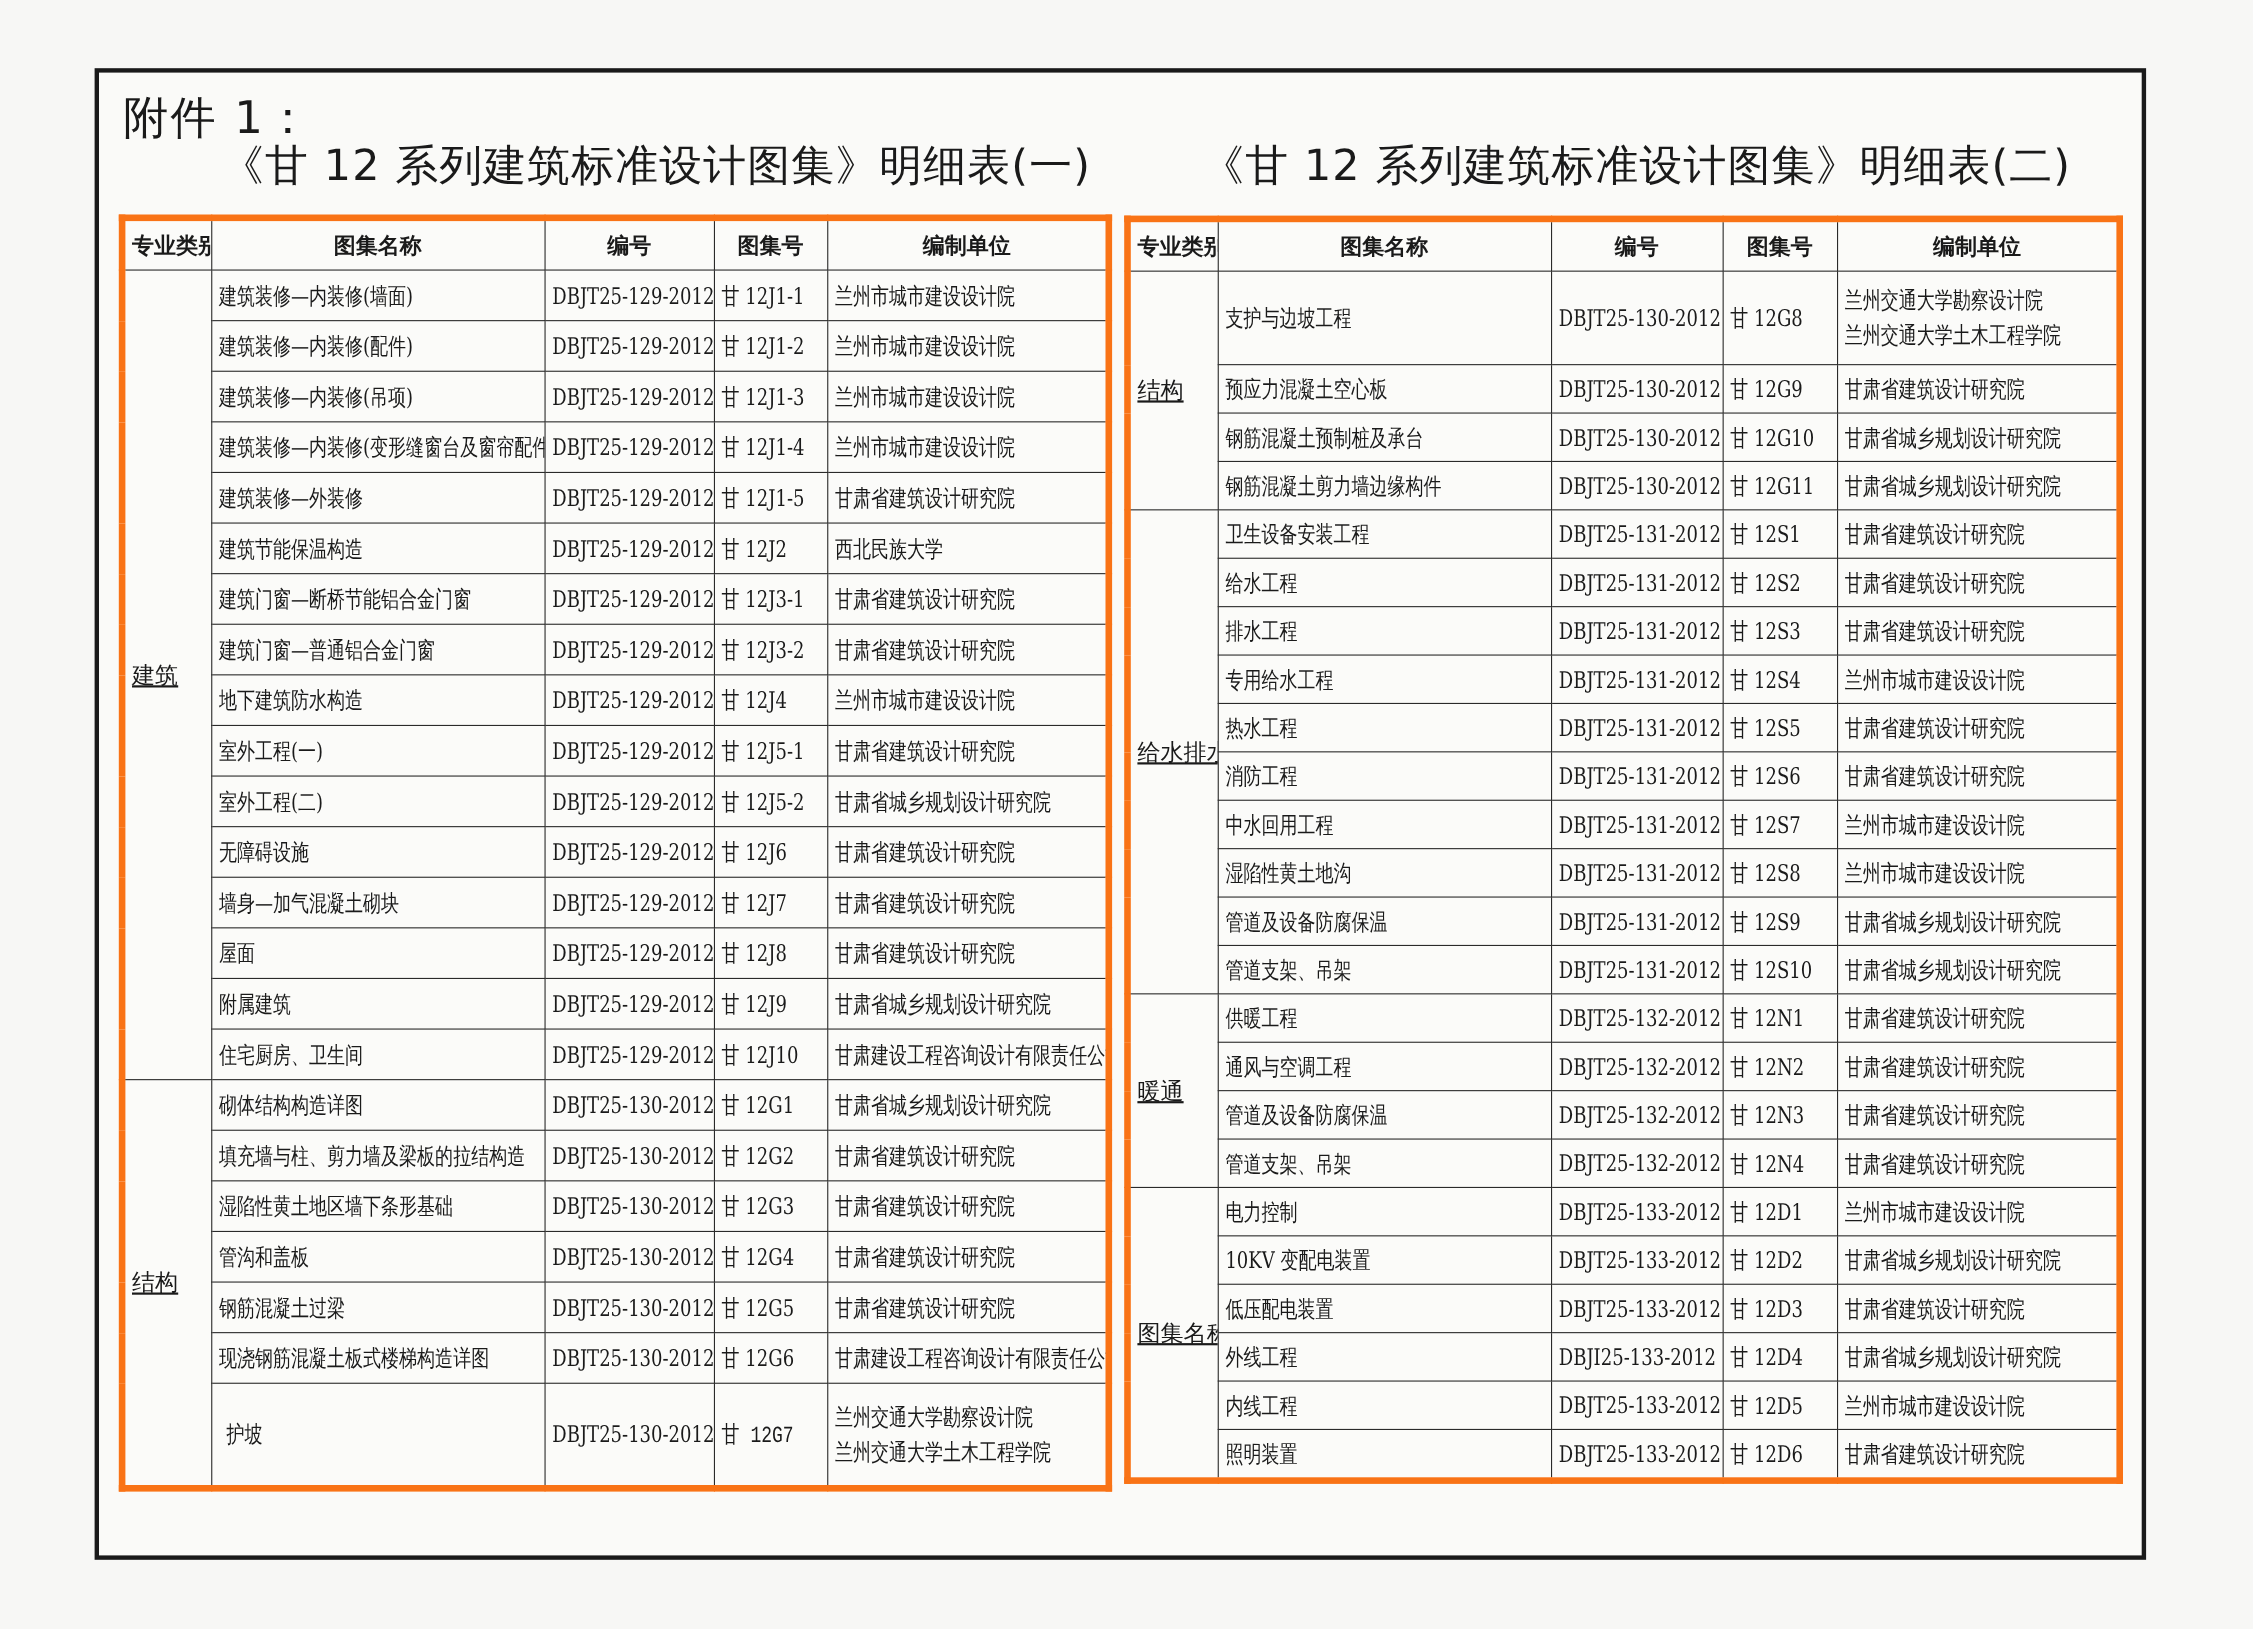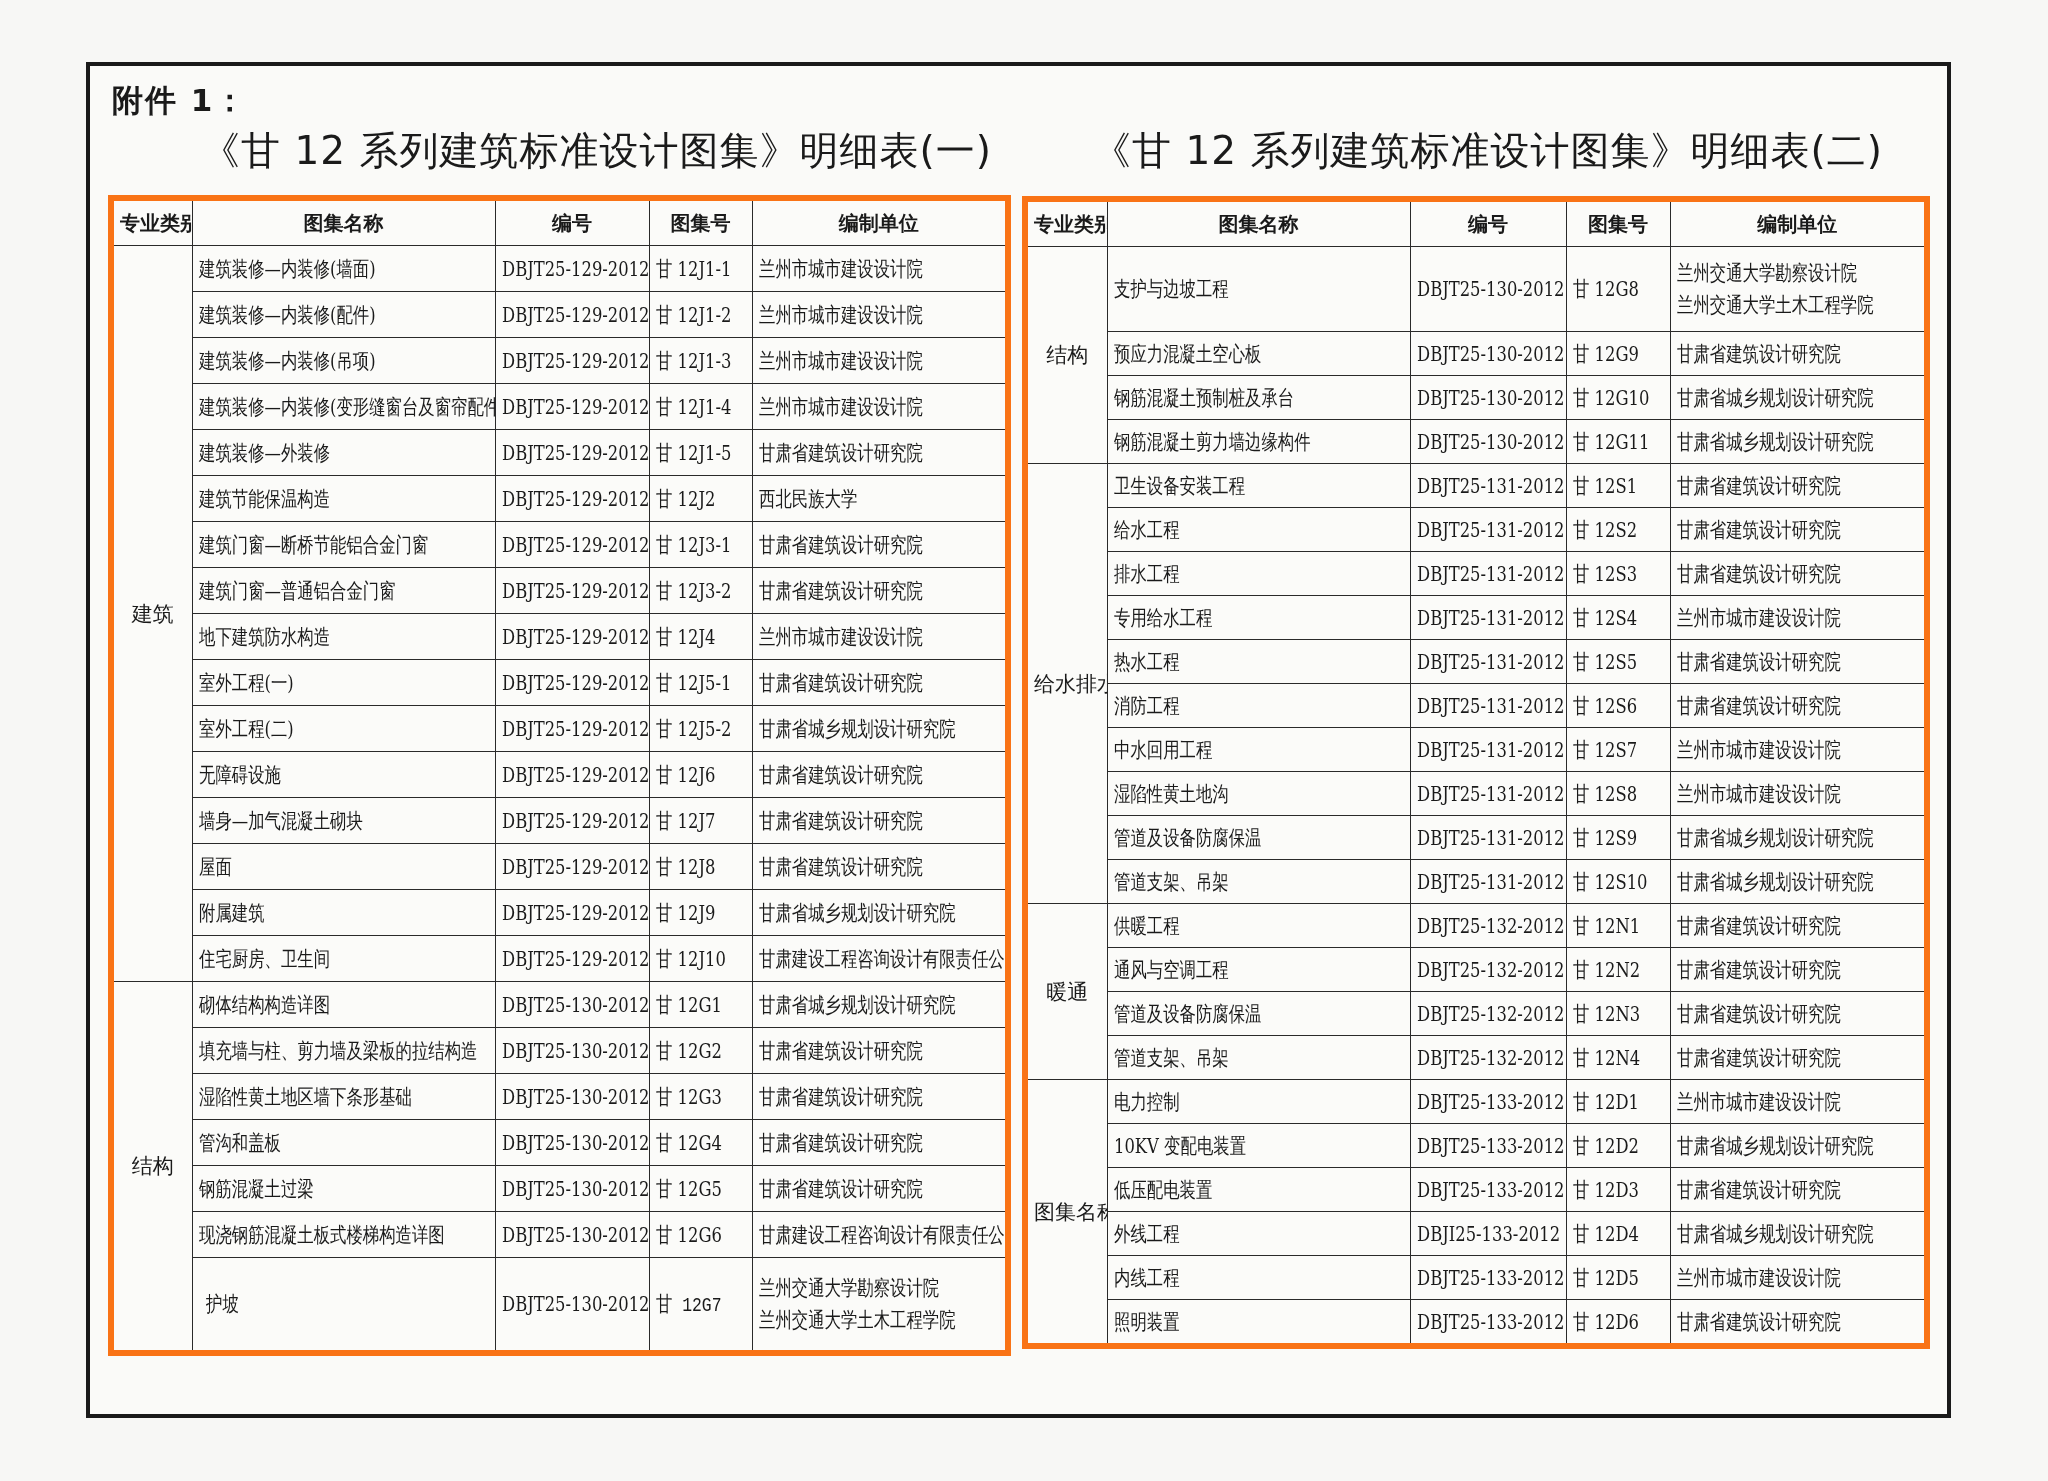--- a/index.html
+++ b/index.html
@@ -8,21 +8,21 @@
     background: #f7f7f5;
     font-family: "DejaVu Sans", "Liberation Sans", sans-serif;
     color: #1a1a1a;
   }
   .frame {
     position: absolute; left: 86px; top: 62px; width: 1865px; height: 1356px;
     box-sizing: border-box; border: 4px solid #1a1a1a; background: #fafaf8;
   }
   .attach-label {
     position: absolute; left: 112px; top: 80px;
-    font-size: 31px; font-weight: bold; letter-spacing: 2px; text-align: center;
+    font-size: 41px; font-weight: normal; letter-spacing: 2px; text-align: center;
   }
   .title {
     position: absolute; top: 124px; font-size: 39px; white-space: nowrap;
     letter-spacing: 1px;
   }
   .title.left { left: 201px; }
   .title.right { left: 1092px; }
   table.spec {
     position: absolute; border-collapse: collapse; table-layout: fixed;
     border: 6px solid #f97316; background: #fbfbf9;
@@ -31,21 +31,21 @@
   table.spec.left { left: 108px; top: 195px; width: 897px; }
   table.spec.right { left: 1022px; top: 196px; width: 902px; }
   table.spec td, table.spec th {
     border: 1.5px solid #2a2a2a; padding: 0 6px; font-size: 21px;
     white-space: nowrap; overflow: hidden; vertical-align: middle;
     transform-origin: left center;
   }
   table.spec th { font-weight: bold; text-align: center; font-size: 20px; height: 44px; }
   table.spec.left td { height: 45px; }
   table.spec.right td { height: 43px; }
-  td.cat { text-align: center; font-size: 21px; }
+  td.cat { font-size: 21px; text-decoration: underline; }
   td.name, td.code, td.atlas, td.org { text-align: left; }
   td .line { display: block; line-height: 32px; }
   td .narrow { display: inline-block; transform: scaleX(0.78); transform-origin: left center; }
 </style>
 </head>
 <body>
 
 <div class="frame"></div>
 
 <div class="attach-label">附件 1：</div>

